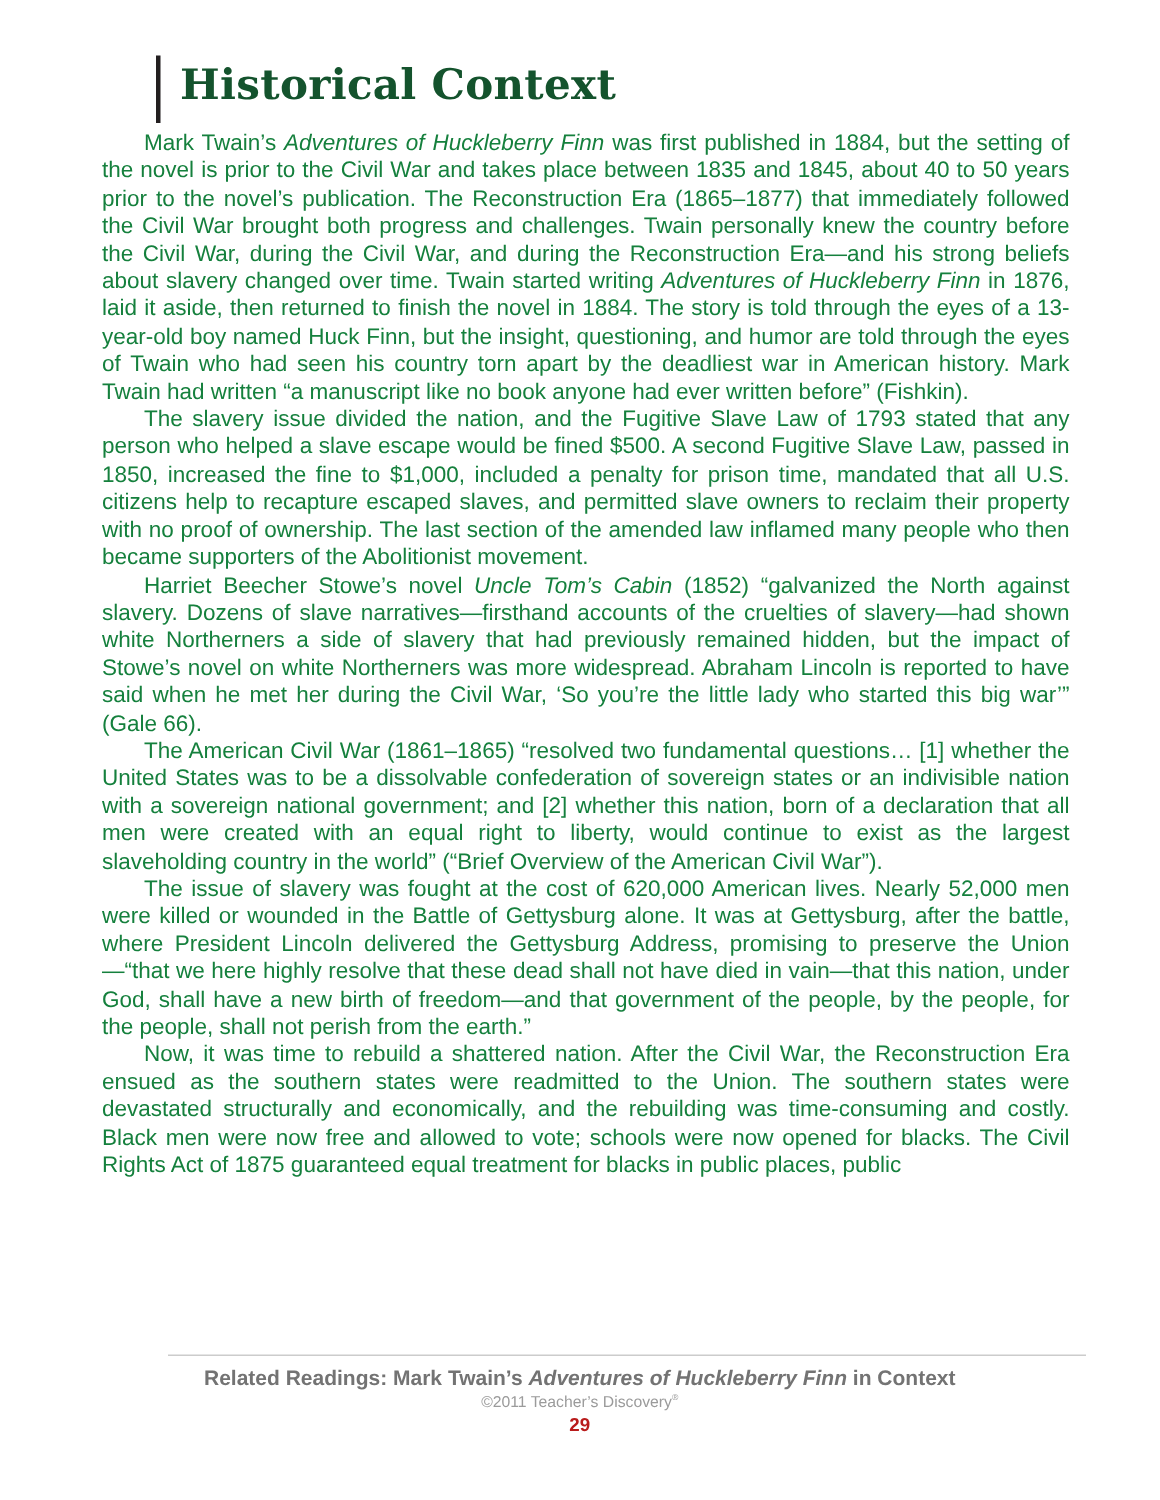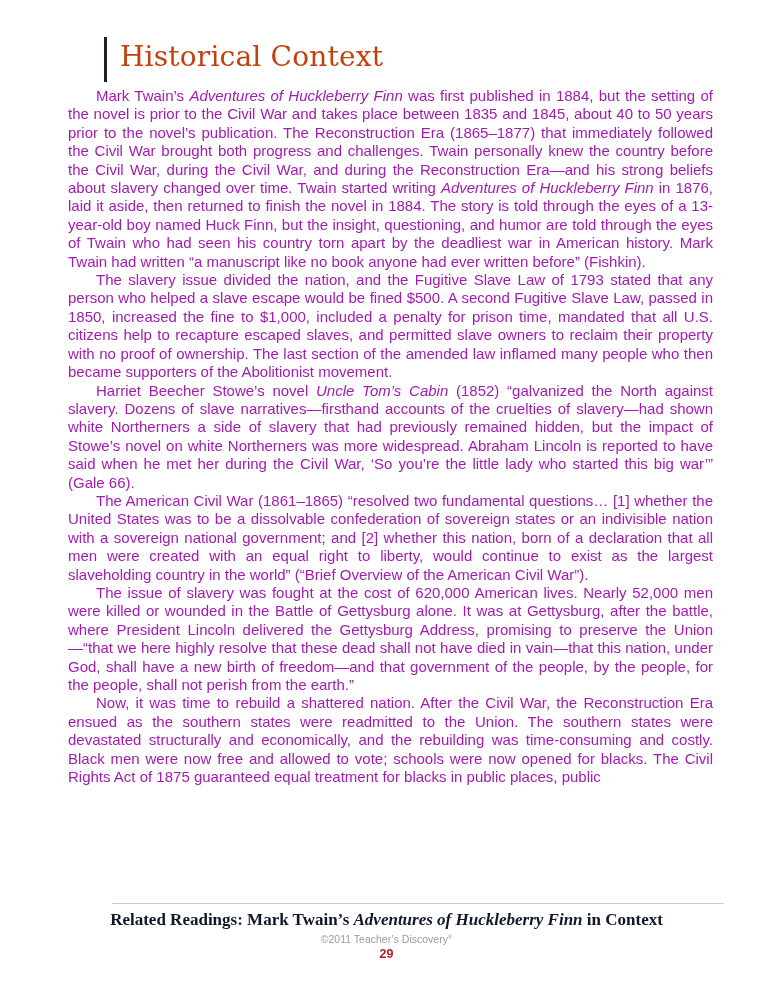--- a/index.html
+++ b/index.html
@@ -15,47 +15,47 @@
   .title-block{
     position:absolute;top:37px;left:104px;
     display:flex;align-items:stretch;
   }
   .title-bar{
     width:3px;background:#231f20;margin-right:13px;
   }
   h1.page-title{
     margin:0;
     font-family:"DejaVu Serif",serif;
-    font-weight:400;
+    font-weight:700;
     font-size:28px;
     line-height:1.15;
     padding:4px 0 9px 0;
     letter-spacing:.2px;
-    color:#c2410c;
+    color:#14532d;
     white-space:nowrap;
   }
   
   .content{
     position:absolute;top:87px;left:68px;width:645px;
     font-size:15px;line-height:18.4px;
     text-align:justify;
-    color:#a21caf;
+    color:#15803d;
   }
   .content p{margin:0;text-indent:28px;}
   .it{font-style:italic;}
   .b{font-weight:bold;}
   .sup{vertical-align:super;font-size:.55em;}
   
   .footer{position:absolute;top:903px;left:0;width:773px;}
   .footer-rule{
     height:0;border:none;border-top:1px solid #cccccc;
     margin:0 49px 0 112px;
   }
   .footer-text{width:773px;text-align:center;}
-  .citation{margin-top:6px;font-size:17px;font-weight:bold;color:#0f172a;font-family:Liberation Serif, serif;}
+  .citation{margin-top:6px;font-size:14px;font-weight:bold;color:#737373;}
   .copyright{margin-top:3px;font-size:10.5px;color:#9b9b9b;}
   .pageno{margin-top:2px;font-size:12.5px;font-weight:bold;color:#b91c1c;}
 </style>
 </head>
 <body>
 
 <div class="page">
 
   <div class="title-block">
     <span class="title-bar"></span>

